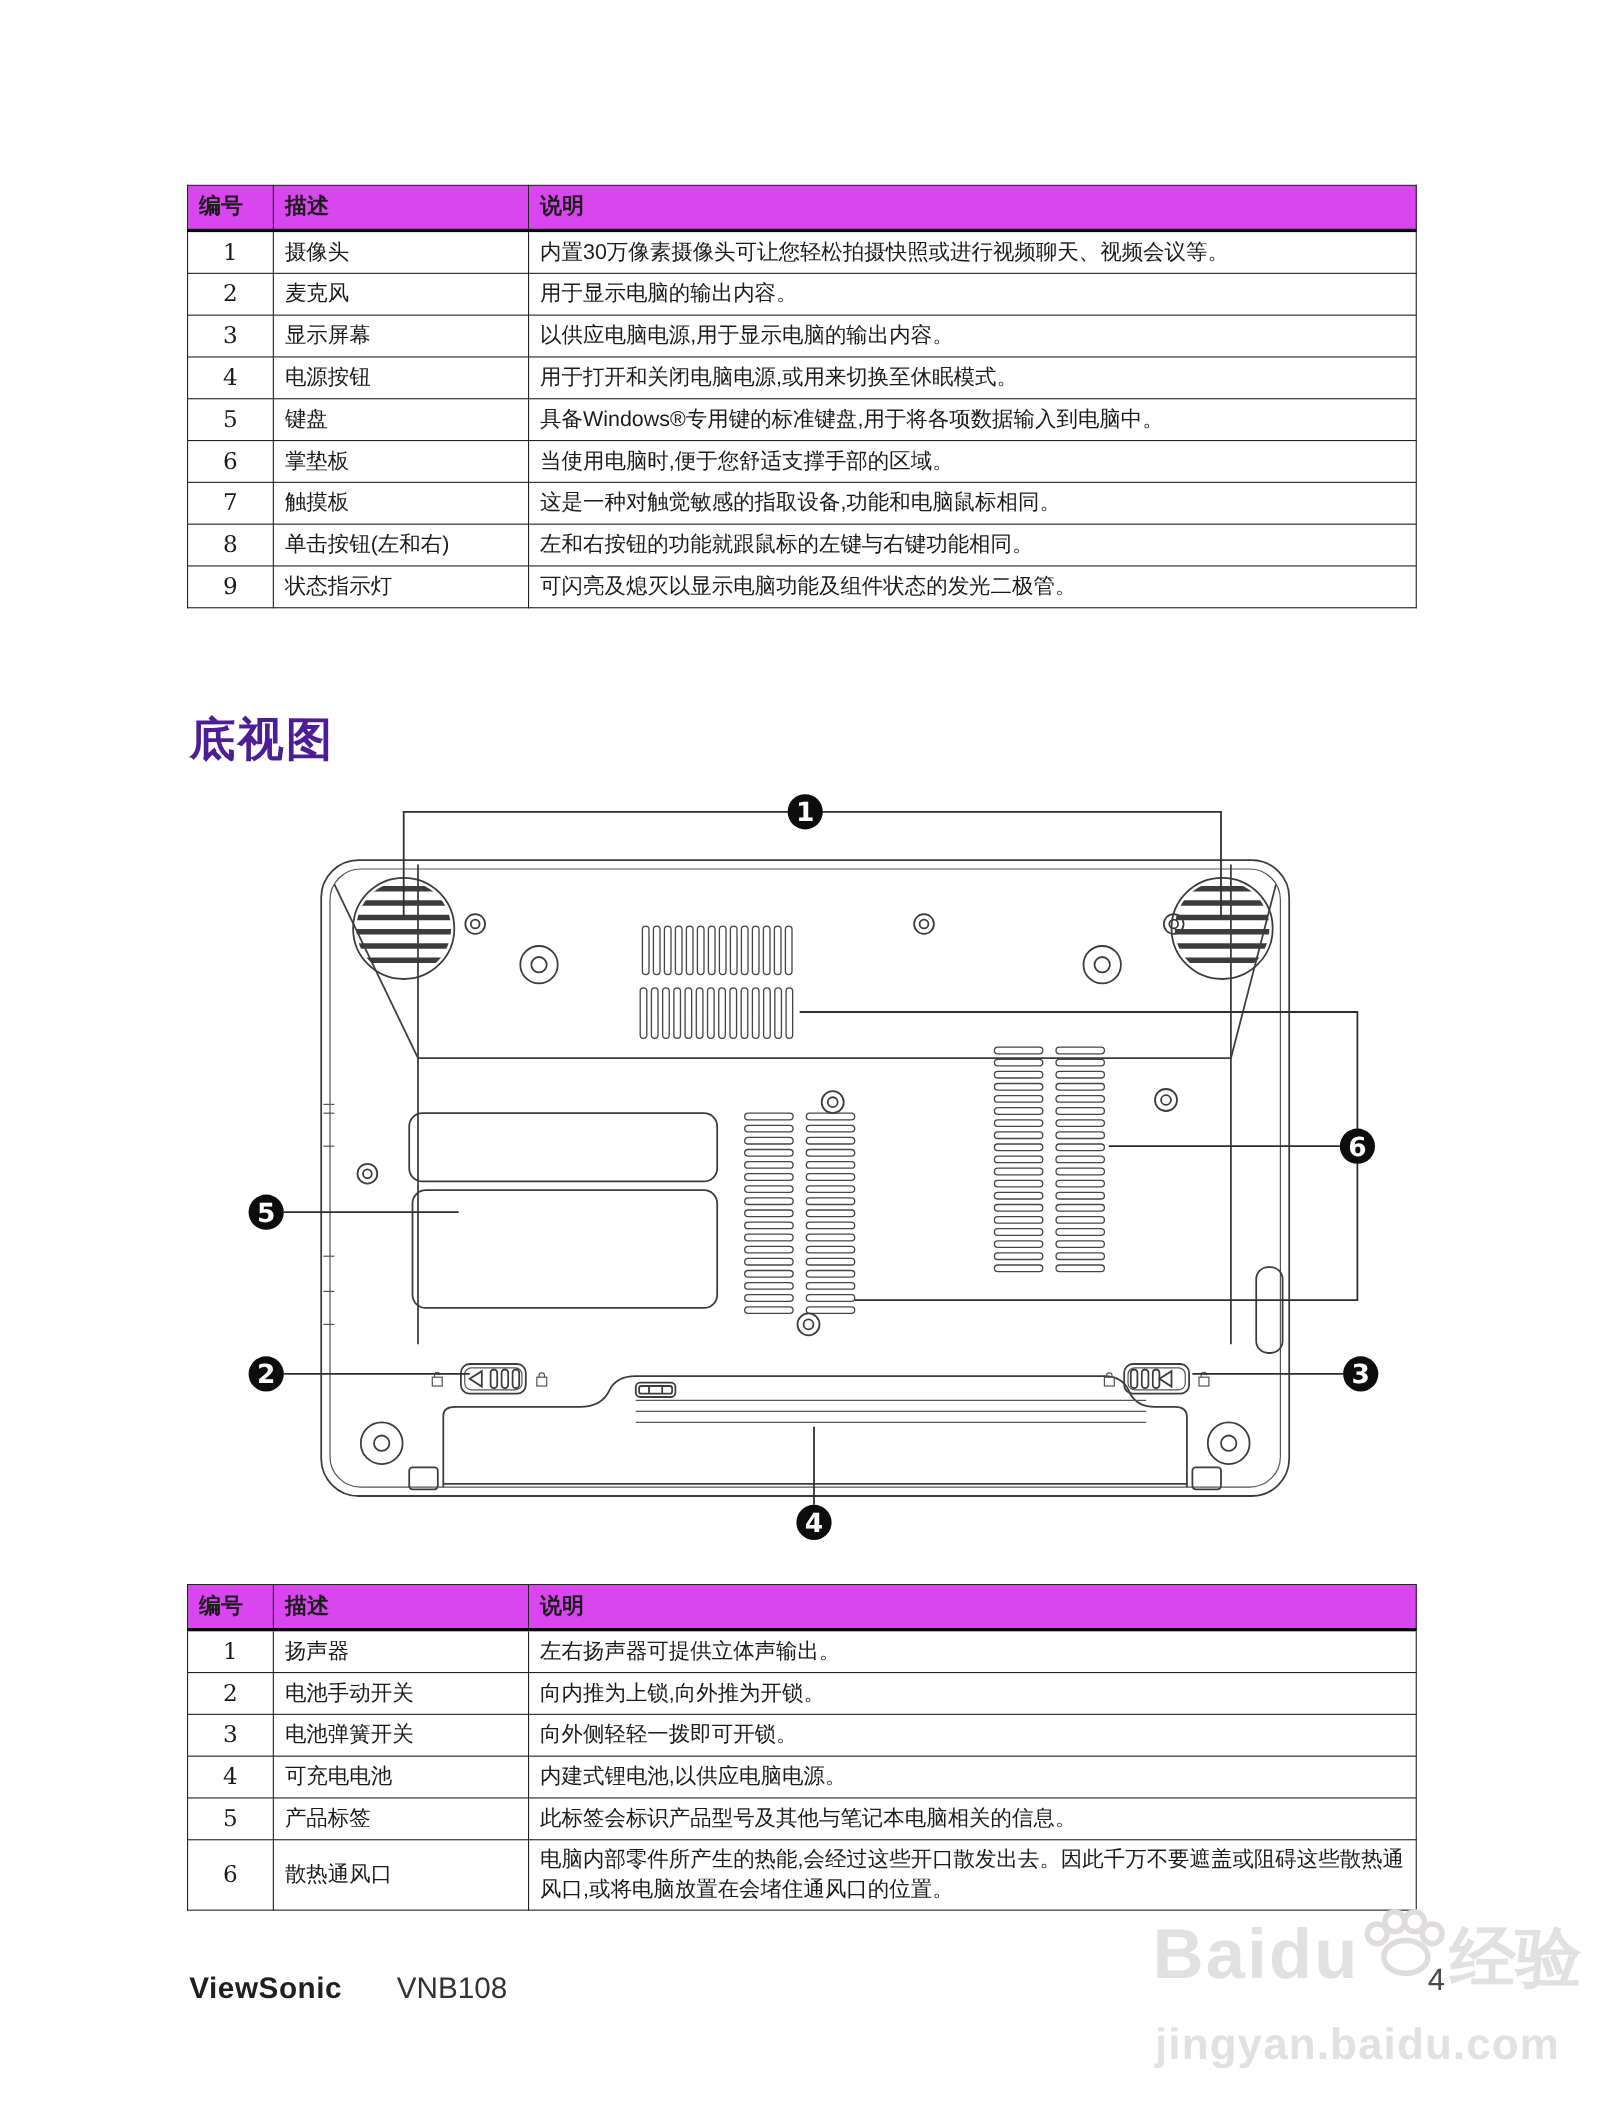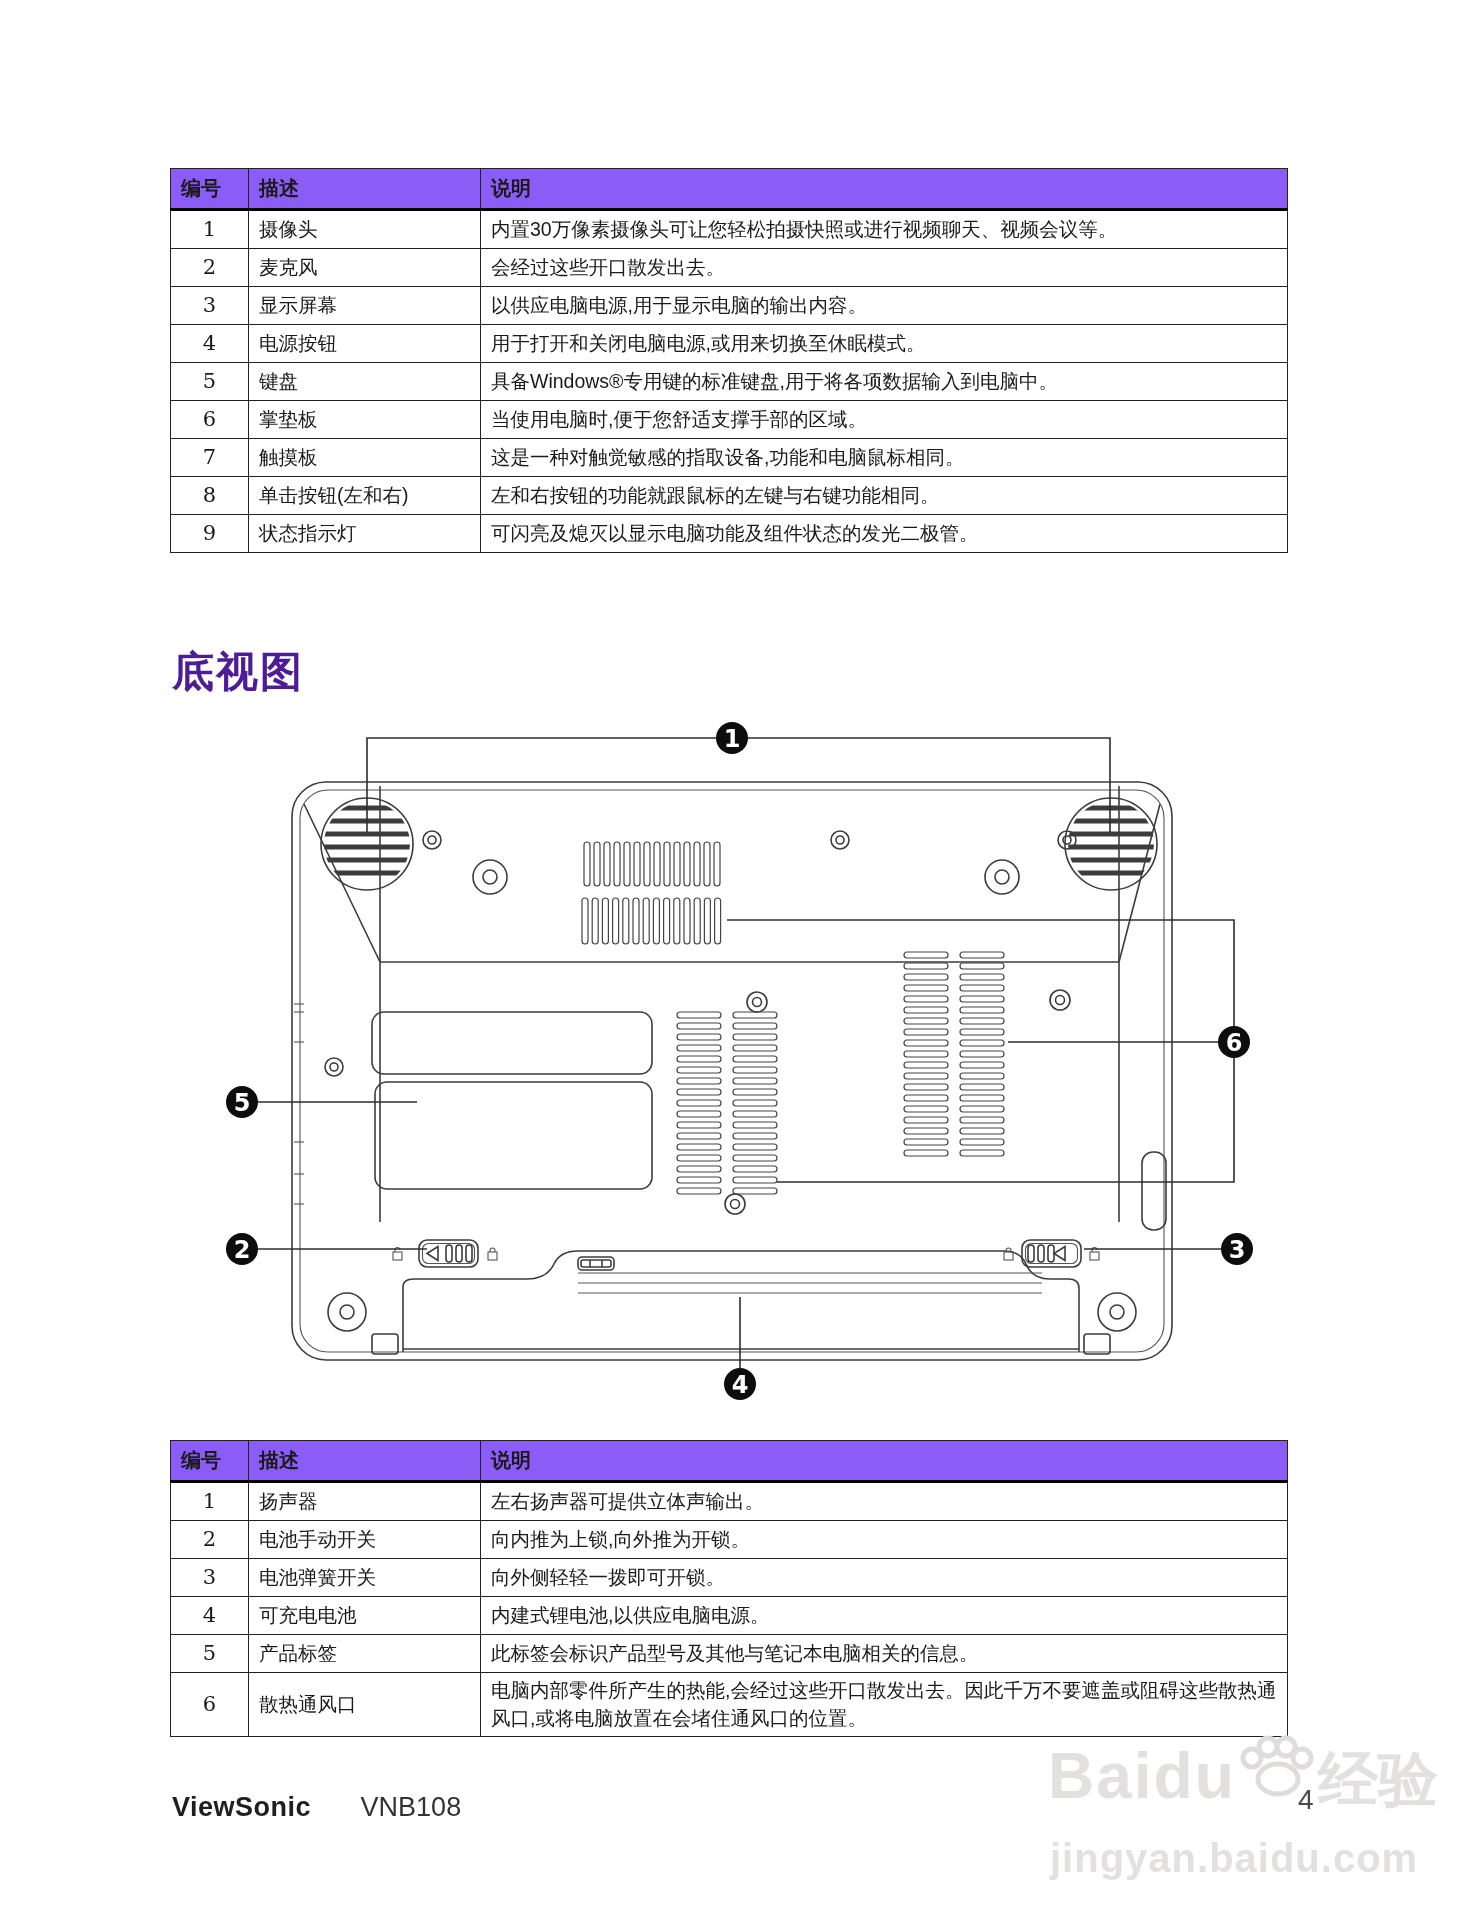--- a/index.html
+++ b/index.html
@@ -16,21 +16,21 @@
   }
   #table-top{top:168px;}
   #table-bottom{top:1440px;}
   .manual-table th,.manual-table td{
     border:1.5px solid #222;
     padding:3px 8px 3px 10px;
     vertical-align:middle;
     line-height:1.45;
   }
   .manual-table thead th{
-    background:#8b5cf6;
+    background:#d946ef;
     font-weight:bold;
     text-align:left;
     height:33px;
     border-bottom:3px solid #000;
     font-size:20px;
   }
   .manual-table td{height:31px;}
   .manual-table td.c0{
     text-align:center;
     font-family:"DejaVu Serif","Liberation Serif",serif;
@@ -82,21 +82,21 @@
   </thead>
   <tbody>
       <tr>
         <td class="c0">1</td>
         <td class="c1">摄像头</td>
         <td class="c2">内置30万像素摄像头可让您轻松拍摄快照或进行视频聊天、视频会议等。</td>
       </tr>
       <tr>
         <td class="c0">2</td>
         <td class="c1">麦克风</td>
-        <td class="c2">会经过这些开口散发出去。</td>
+        <td class="c2">用于显示电脑的输出内容。</td>
       </tr>
       <tr>
         <td class="c0">3</td>
         <td class="c1">显示屏幕</td>
         <td class="c2">以供应电脑电源,用于显示电脑的输出内容。</td>
       </tr>
       <tr>
         <td class="c0">4</td>
         <td class="c1">电源按钮</td>
         <td class="c2">用于打开和关闭电脑电源,或用来切换至休眠模式。</td>

